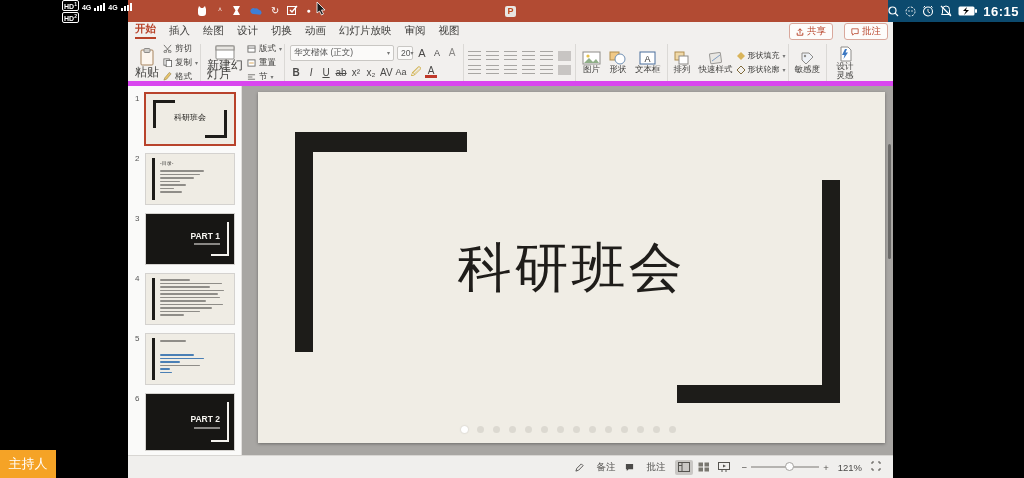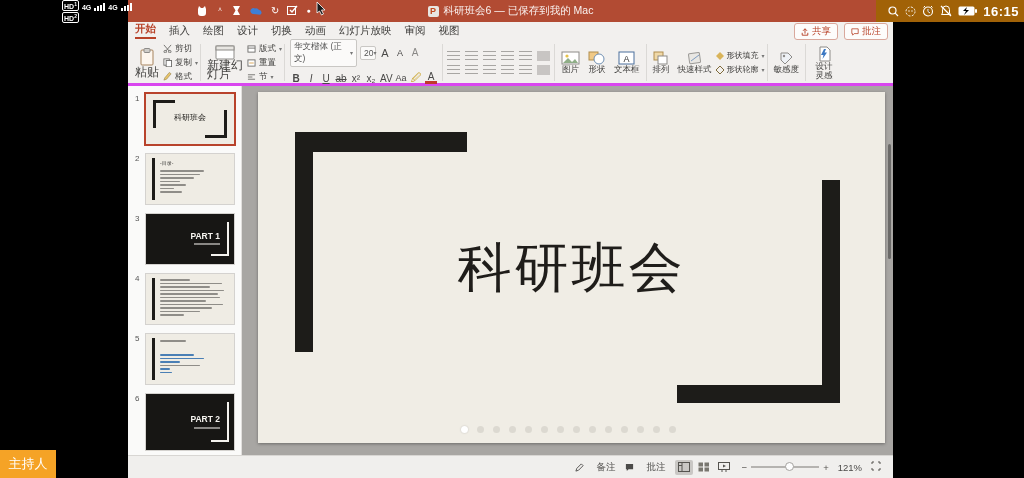--- a/index.html
+++ b/index.html
@@ -10,25 +10,25 @@
   
   .mac { position:absolute; left:128px; top:0; width:765px; height:478px; background:#f2f0ee; }
 
   .titlebar { position:absolute; left:0; top:0; right:0; height:22px; background:#b24b33;
               display:flex; align-items:center; justify-content:center; gap:5px; }
   .titlebar .doc-icon { width:11px; height:11px; background:#e8e6e2; border-radius:2px;
               color:#c24a1f; font-size:9px; font-weight:bold; line-height:11px; text-align:center; }
   .titlebar .t-text { color:rgba(255,255,255,0.92); font-size:10.5px; }
 
   .ribbon { position:absolute; left:0; top:22px; right:0; height:64px; background:#f2f0ee;
-            border-bottom:3px solid #d946ef; }
+            border-bottom:5px solid #d946ef; }
   .tabs-row { position:relative; display:flex; align-items:center; height:17px; padding-left:7px; gap:13px; }
   .tab { font-size:10.5px; color:#3c3b39; white-space:nowrap; cursor:default; }
   .tab.active { color:#b8432a; font-weight:bold; border-bottom:2px solid #b8432a; padding-bottom:1px; }
-  .tabs-right { position:absolute; right:5px; top:1px; display:flex; gap:6px; }
+  .tabs-right { position:absolute; right:5px; top:1px; display:flex; gap:11px; }
   .pill-btn { display:flex; align-items:center; gap:3px; border:1px solid #d9a89c; border-radius:3px;
               background:#fdfcfb; color:#b8432a; font-size:9.5px; padding:1px 6px; }
 
   .ribbon-body { display:flex; align-items:stretch; height:46px; padding:1px 3px 0 3px; }
   .vsep { width:1px; background:#dbd9d6; margin:4px 2px; }
   .grp { display:flex; align-items:center; }
   .bigbtn { display:flex; flex-direction:column; align-items:center; justify-content:center;
             padding:1px 4px; color:#444; }
   .bigbtn .lbl { font-size:12px; color:#454442; line-height:9px; margin-top:2px; }
   .smallcol { display:flex; flex-direction:column; justify-content:center; gap:2px; }
@@ -105,21 +105,21 @@
 
   
   .st-left { position:absolute; left:62px; top:1px; color:#fff; }
   .st-row { display:flex; align-items:flex-end; gap:3px; height:10px; }
   .hdchip { font-size:7px; font-weight:bold; border:1px solid #fff; border-radius:2px; padding:0 1px; line-height:7px; }
   .netlbl { font-size:7px; font-weight:bold; }
   .bars { display:flex; align-items:flex-end; gap:1px; height:8px; }
   .bars i { width:2px; background:#fff; display:block; }
   .notifs { position:absolute; left:196px; top:2px; display:flex; align-items:center; gap:8px;
             color:#fff; font-size:10px; height:16px; }
-  .st-right { position:absolute; right:0; top:0; width:148px; height:22px; background:#a16207;
+  .st-right { position:absolute; right:0; top:0; width:136px; height:22px; background:#0c4a6e;
               display:flex; align-items:center; justify-content:flex-end; gap:6px; padding-right:5px; }
   .time { color:#fff; font-size:13px; font-weight:bold; letter-spacing:0.5px; }
 
   .right-panel { position:absolute; left:893px; top:22px; width:131px; height:456px; background:#000; }
   .bubble { position:absolute; left:24px; top:62px; width:66px; height:66px; border-radius:50%;
             background:#1f6ef2; display:flex; align-items:center; justify-content:center; }
   .bubble span { color:#fff; font-size:27px; }
   .prow { position:absolute; left:4px; top:126px; display:flex; align-items:center; gap:4px; }
   .avatar { width:15px; height:15px; border-radius:50%; background:#f09a2e; position:relative; overflow:hidden; }
   .avatar::before { content:""; position:absolute; left:4.5px; top:2.5px; width:6px; height:6px; border-radius:50%; background:#fff; }
@@ -136,21 +136,20 @@
 </style>
 </head>
 <body>
 
 <div class="screen">
 
   <div class="mac">
 
     <div class="titlebar">
       <span class="doc-icon">P</span>
-      <span class="t-text">科研班会6 — 已保存到我的 Mac</span>
     </div>
 
     <div class="ribbon">
       <div class="tabs-row">
         <span class="tab active">开始</span>
         <span class="tab">插入</span>
         <span class="tab">绘图</span>
         <span class="tab">设计</span>
         <span class="tab">切换</span>
         <span class="tab">动画</span>
@@ -240,21 +239,21 @@
                 </svg>
               <span>节</span>
                 <span class="caret">▾</span>
             </div>
           </div>
         </div>
         <div class="vsep"></div>
 
         <div class="fontgrp">
           <div class="fontrow">
-            <span class="combo" style="width:67px;">
+            <span class="combo" style="width:104px;">
               <span>华文楷体 (正文)</span>
                 <span class="caret">▾</span>
             </span>
             <span class="combo" style="width:16px;">
               <span>20</span>
                 <span class="caret">▾</span>
             </span>
             <span class="fmt" style="font-size:11px;">A</span>
             <span class="fmt" style="font-size:9px;">A</span>
             <span class="fmt" style="color:#8a8886;">A</span>

